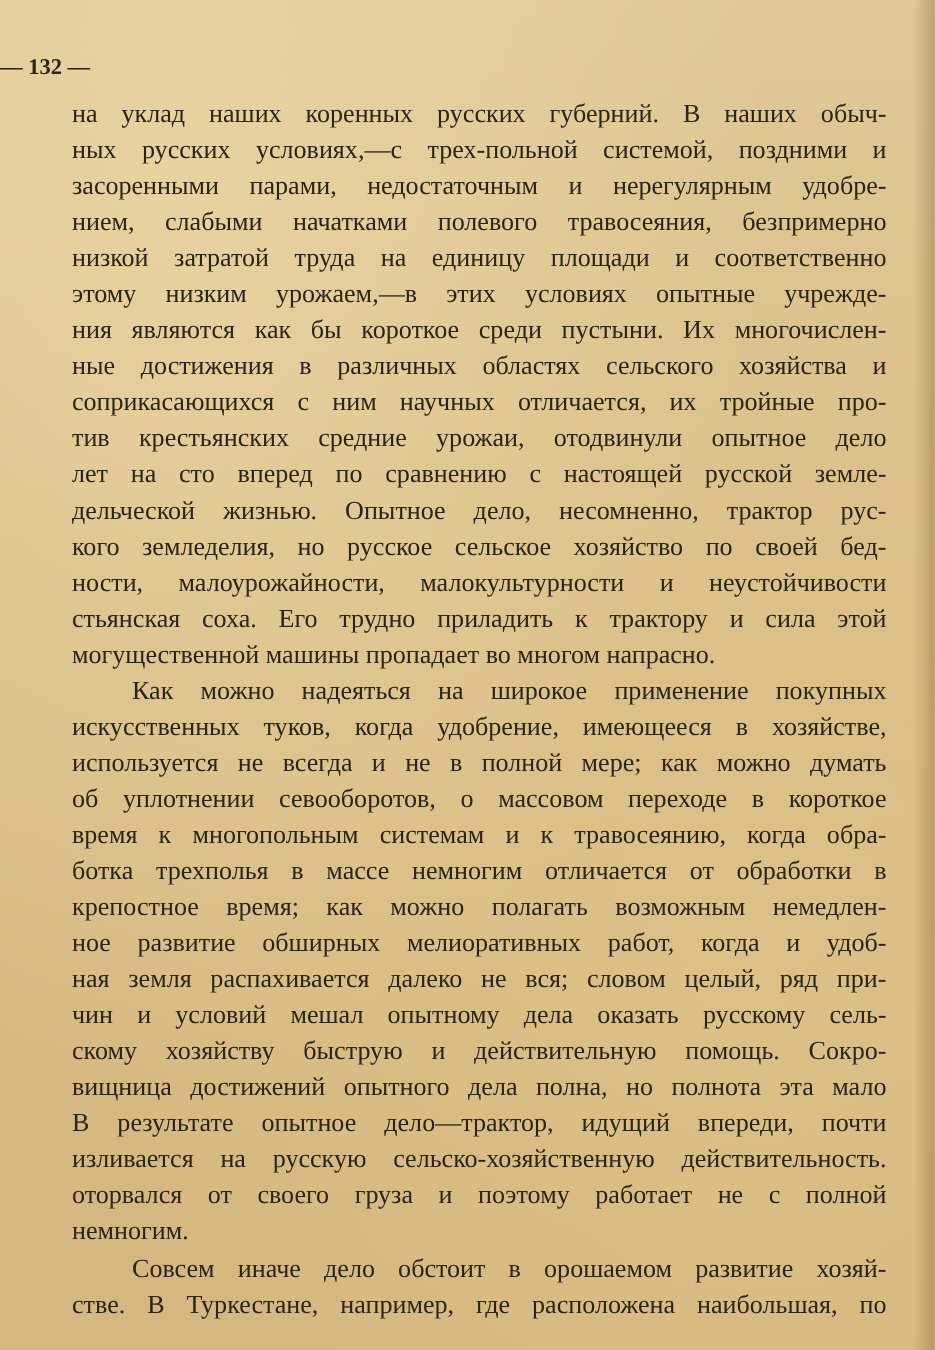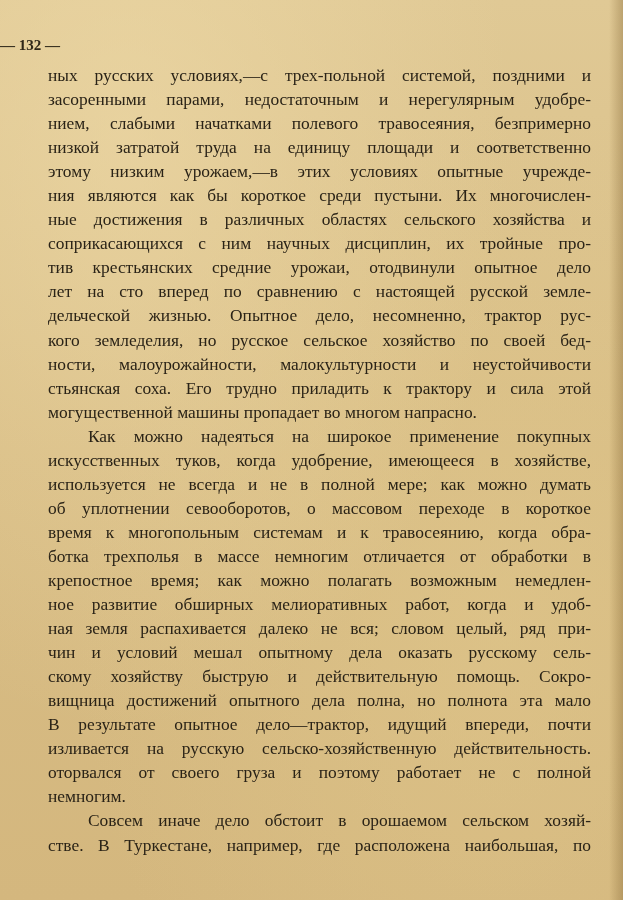--- a/index.html
+++ b/index.html
@@ -41,28 +41,29 @@
   .line.last { text-align-last: left; }
   .line.indent { padding-left: 40px; font-family: Liberation Serif, serif; }
 </style>
 </head>
 <body>
 
 <div class="page">
   <div class="page-number">— 132 —</div>
   <div class="text" id="text">
       <div>
+        <span class="line">на уклад наших коренных русских губерний. В наших обыч-</span>
         <span class="line">ных русских условиях,—с трех-польной системой, поздними и</span>
         <span class="line">засоренными парами, недостаточным и нерегулярным удобре-</span>
         <span class="line">нием, слабыми начатками полевого травосеяния, безпримерно</span>
         <span class="line">низкой затратой труда на единицу площади и соответственно</span>
         <span class="line">этому низким урожаем,—в этих условиях опытные учрежде-</span>
         <span class="line">ния являются как бы короткое среди пустыни. Их многочислен-</span>
         <span class="line">ные достижения в различных областях сельского хозяйства и</span>
-        <span class="line">соприкасающихся с ним научных дисциплин, их тройные про-</span>
+        <span class="line">соприкасающихся с ним научных отличается, их тройные про-</span>
         <span class="line">тив крестьянских средние урожаи, отодвинули опытное дело</span>
         <span class="line">лет на сто вперед по сравнению с настоящей русской земле-</span>
         <span class="line">дельческой жизнью. Опытное дело, несомненно, трактор рус-</span>
         <span class="line">кого земледелия, но русское сельское хозяйство по своей бед-</span>
         <span class="line">ности, малоурожайности, малокультурности и неустойчивости</span>
         <span class="line">стьянская соха. Его трудно приладить к трактору и сила этой</span>
         <span class="line last">могущественной машины пропадает во многом напрасно.</span>
       </div>
       <div>
         <span class="line indent">Как можно надеяться на широкое применение покупных</span>
@@ -76,17 +77,17 @@
         <span class="line">ная земля распахивается далеко не вся; словом целый, ряд при-</span>
         <span class="line">чин и условий мешал опытному дела оказать русскому сель-</span>
         <span class="line">скому хозяйству быструю и действительную помощь. Сокро-</span>
         <span class="line">вищница достижений опытного дела полна, но полнота эта мало</span>
         <span class="line">В результате опытное дело—трактор, идущий впереди, почти</span>
         <span class="line">изливается на русскую сельско-хозяйственную действительность.</span>
         <span class="line">оторвался от своего груза и поэтому работает не с полной</span>
         <span class="line last">немногим.</span>
       </div>
       <div>
-        <span class="line indent">Совсем иначе дело обстоит в орошаемом сельском хозяй-</span>
+        <span class="line indent">Совсем иначе дело обстоит в орошаемом развитие хозяй-</span>
         <span class="line">стве. В Туркестане, например, где расположена наибольшая, по</span>
       </div>
     </div>
 </div>
 
 </body></html>

